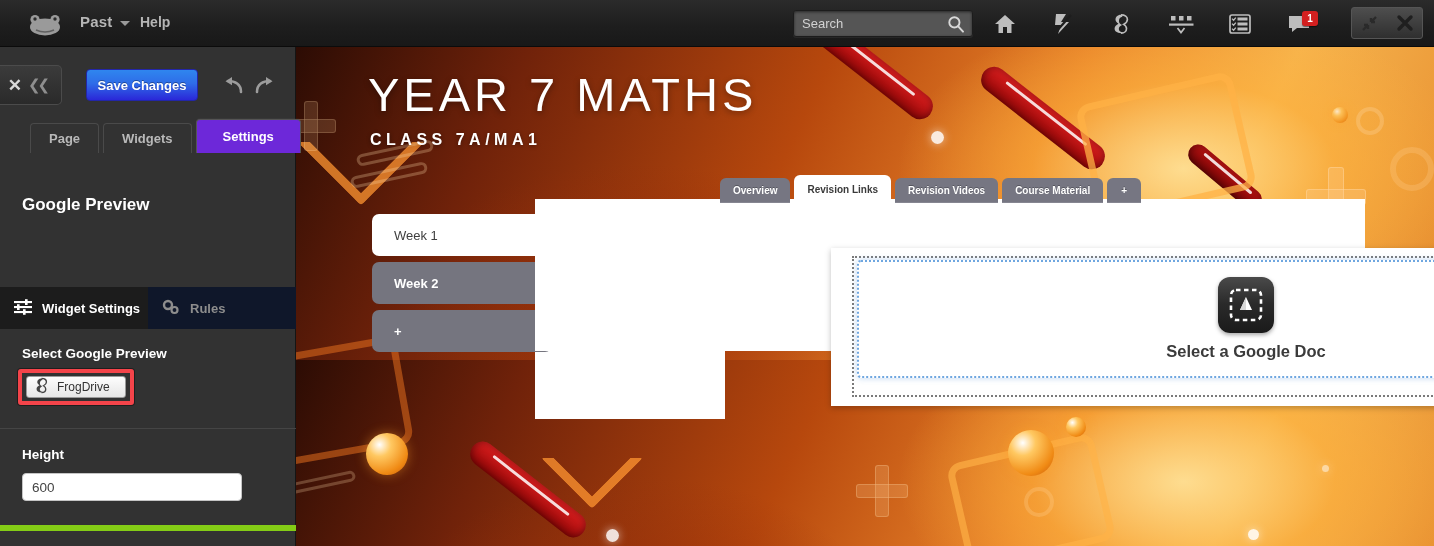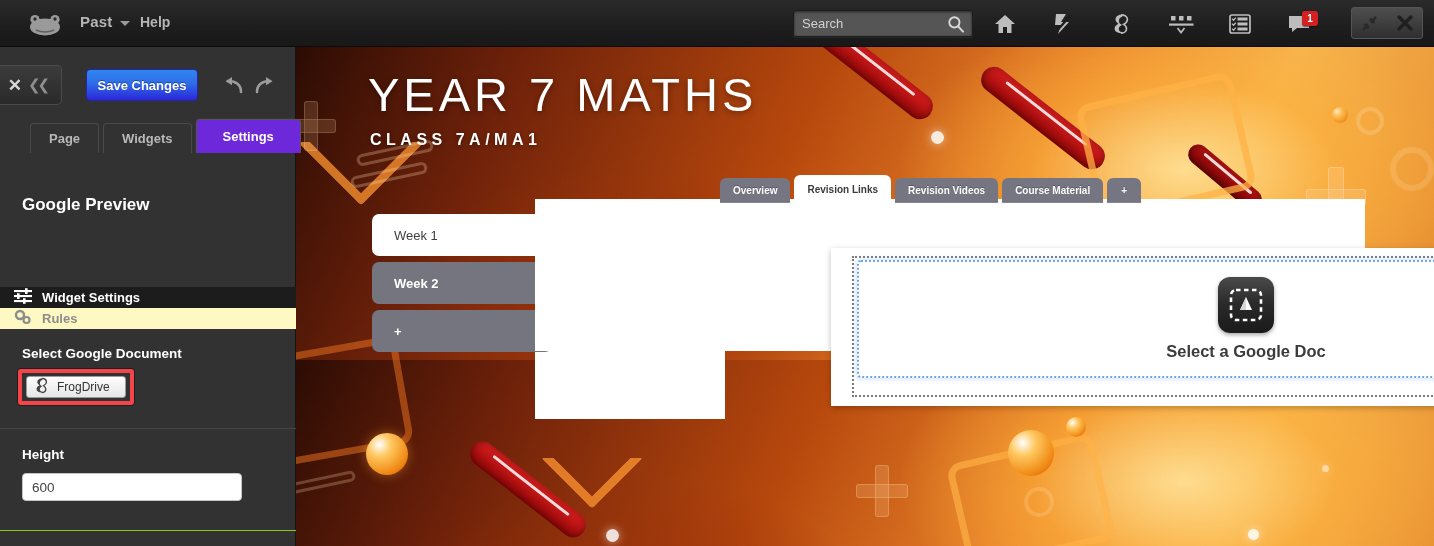--- a/index.html
+++ b/index.html
@@ -118,31 +118,30 @@
     border-color:#555;
     box-shadow:0 -1px 0 rgba(255,255,255,.03);
   }
   .sb-section-title{
     position:absolute; left:22px; top:148px;
     color:#fff; font-size:17px; font-weight:bold;
   }
   .subtabs{
     position:absolute; left:0; top:240px; width:296px; height:42px;
     display:flex;
-    flex-direction:column;
   }
   .subtab{
     flex:1;height:42px;display:flex;align-items:center;gap:10px;
     padding-left:14px; cursor:pointer; font-size:13px;font-weight:bold;
   }
   .subtab.active{ background:#1c1c1c; color:#fff; }
-  .subtab.inactive{ background:#fef9c3; color:#8d8d8d; }
+  .subtab.inactive{ background:#0f172a; color:#8d8d8d; }
   .field-group{ position:absolute; left:0; width:296px; }
   .fg1{ top:282px; height:100px; border-bottom:1px solid #454545; }
-  .fg2{ top:383px; height:101px; border-bottom:1px solid #84cc16; }
+  .fg2{ top:383px; height:101px; border-bottom:6px solid #84cc16; }
   .fg3{ top:485px; height:61px; }
   .fld-label{
     position:absolute; left:22px; top:17px;
     color:#fff;font-size:13.5px;font-weight:bold;
   }
   .frogdrive-hl{
     position:absolute; left:18px; top:40px; width:116px;height:36px;
     border:4px solid #f4444a; border-radius:3px;
     box-shadow:0 0 0 1px rgba(0,0,0,.4);
   }
@@ -508,21 +507,21 @@
           <svg width="18" height="16" viewBox="0 0 18 16">
             <circle cx="6" cy="6" r="4" fill="none" stroke="#8d8d8d" stroke-width="2.4"></circle>
             <circle cx="12.5" cy="11" r="3" fill="none" stroke="#8d8d8d" stroke-width="2.2"></circle>
           </svg>
         </span>
         <span>Rules</span>
       </div>
     </div>
 
     <div class="field-group fg1">
-      <div class="fld-label">Select Google Document</div>
+      <div class="fld-label">Select Google Preview</div>
       <div class="frogdrive-hl">
         <div class="frogdrive-btn">
           <span>
             <svg width="17" height="17" viewBox="0 0 24 24">
               <path d="M12 2c-4 0-6 2.6-6 5.2 0 2 1.3 3.3 3.2 4.4C7 12.8 5 14.4 5 17c0 3 2.7 5 7 5 2 0 3.2-.5 3.2-.5-3.2-.4-5.6-1.7-5.6-4.1 0-2 1.8-3.2 3.6-4.2-2-1.1-3.4-2.3-3.4-4.2C9.8 6 11.2 4.6 13.6 4.2c0 0-.7-2.2-1.6-2.2z" fill="#444"></path>
               <path d="M12 22c4 0 6-2.6 6-5.2 0-2-1.3-3.3-3.2-4.4C17 11.2 19 9.6 19 7c0-3-2.7-5-7-5" fill="none" stroke="#444" stroke-width="1.9"></path>
             </svg>
           </span>
           <span>FrogDrive</span>
         </div>

